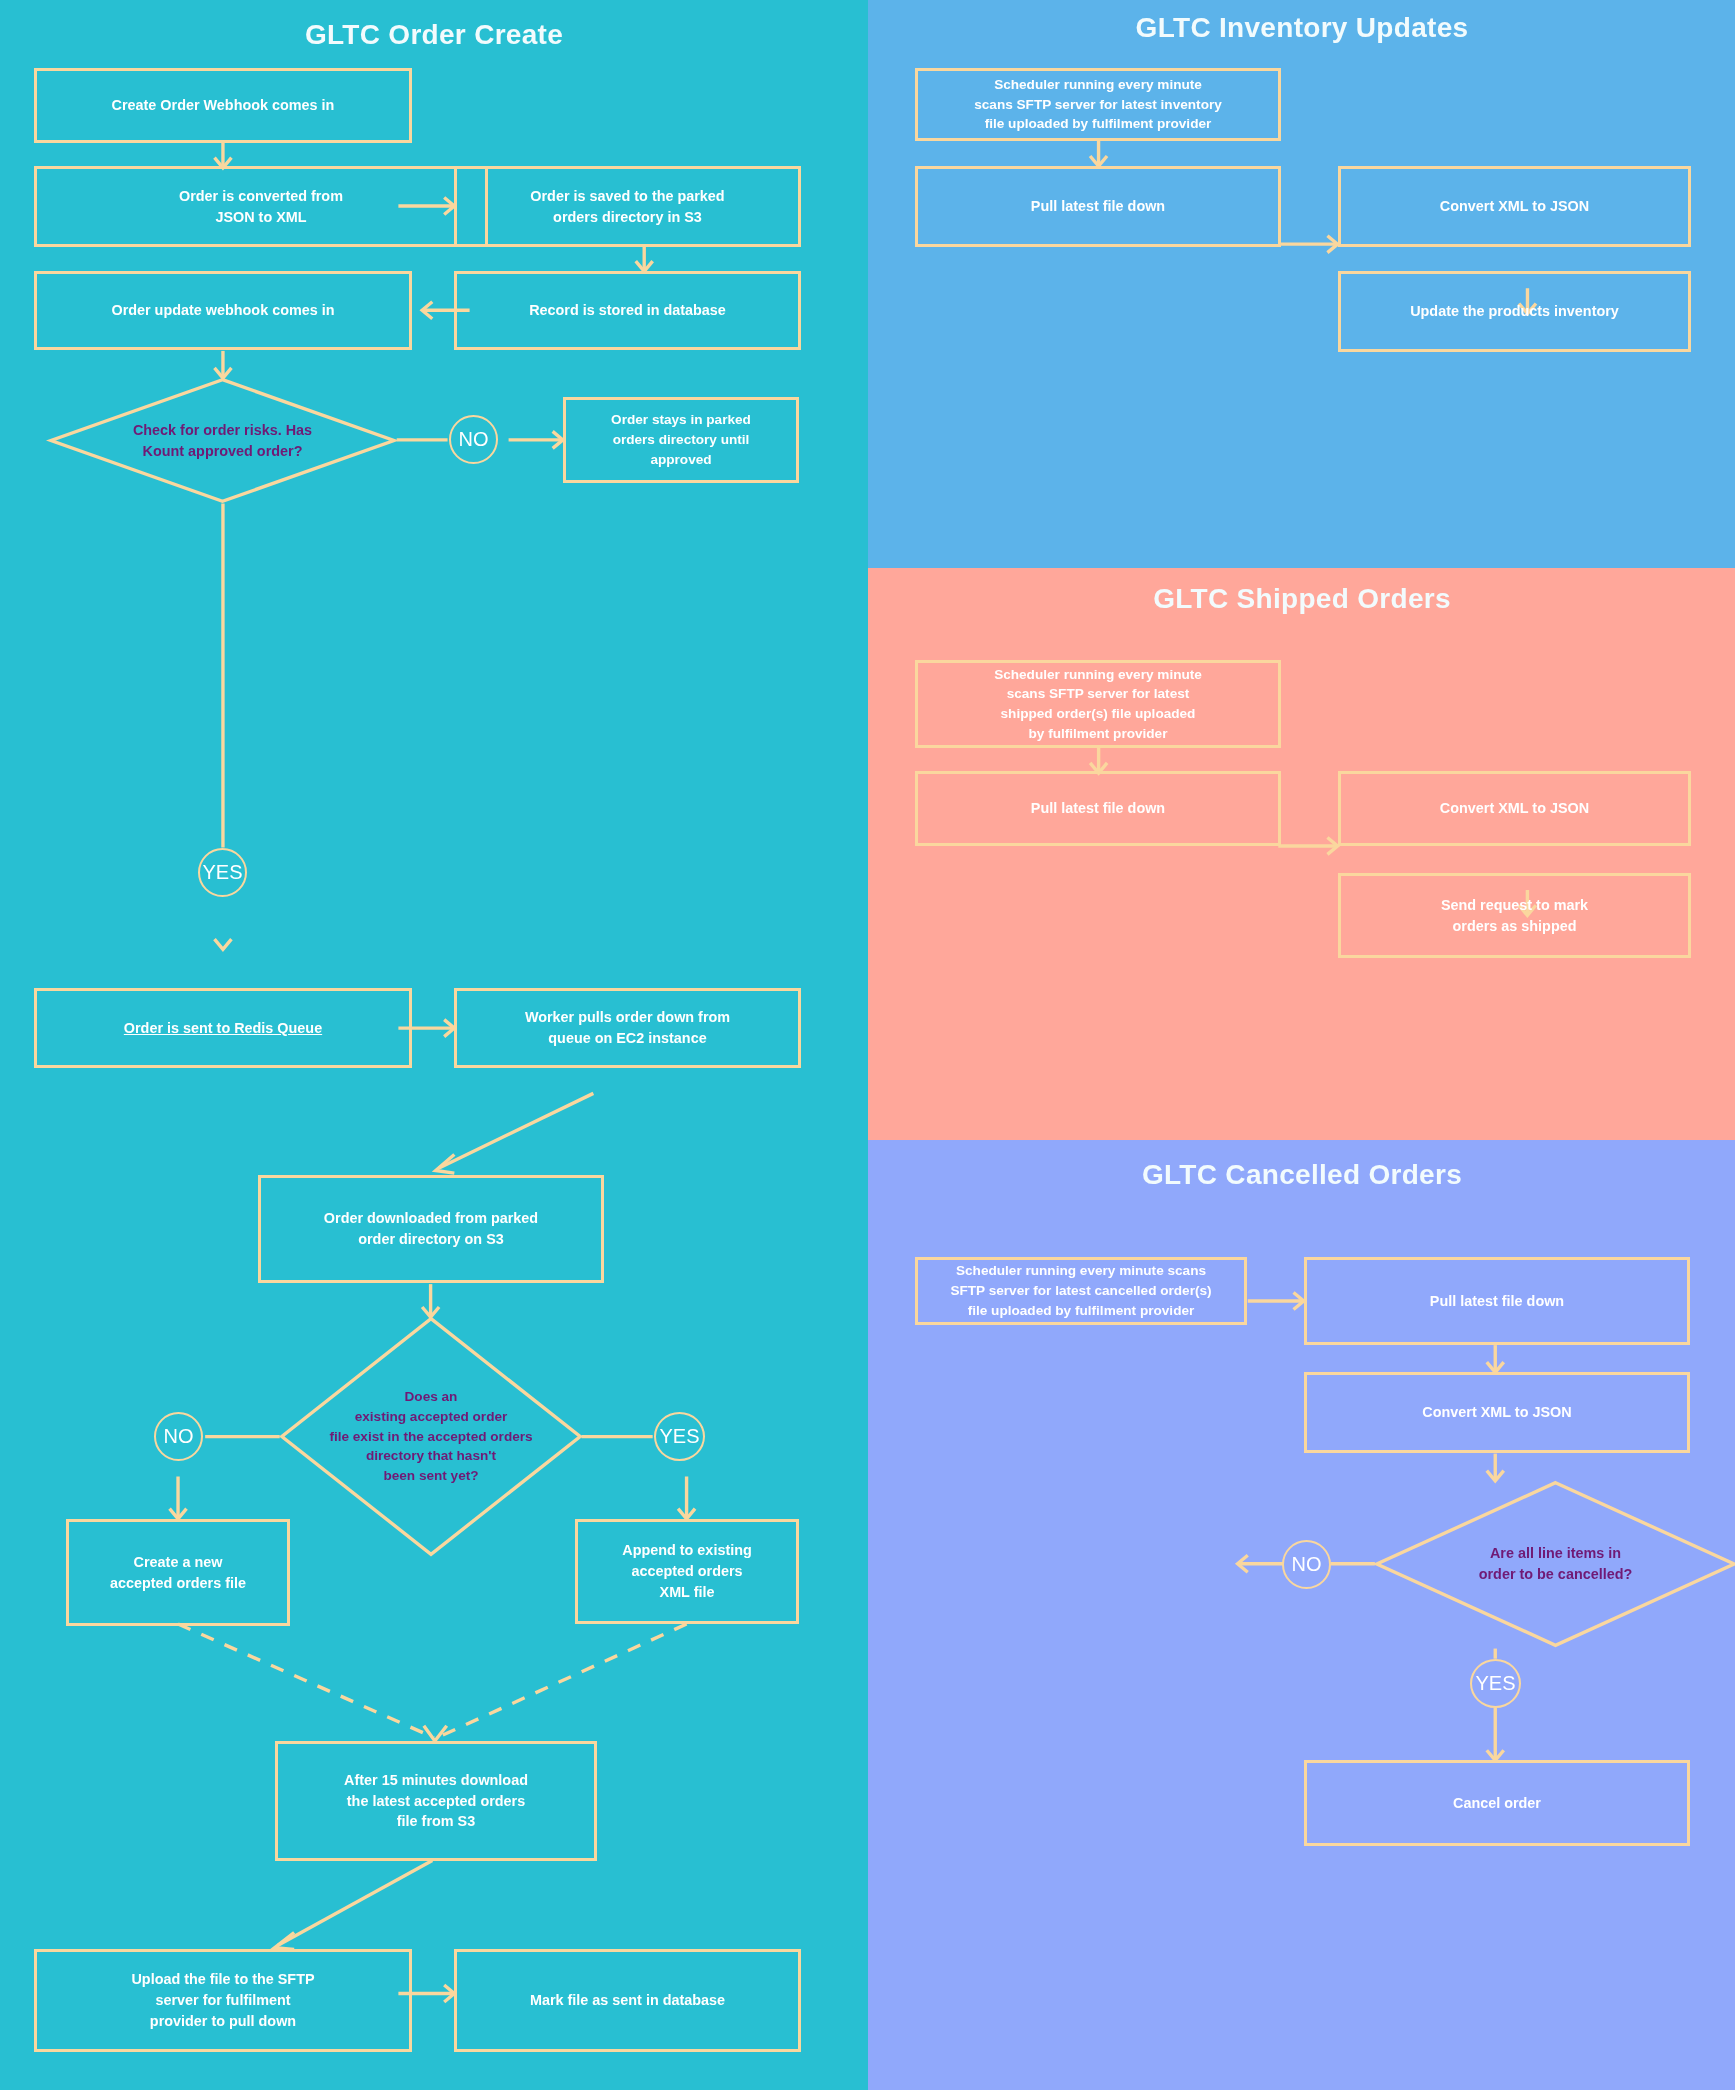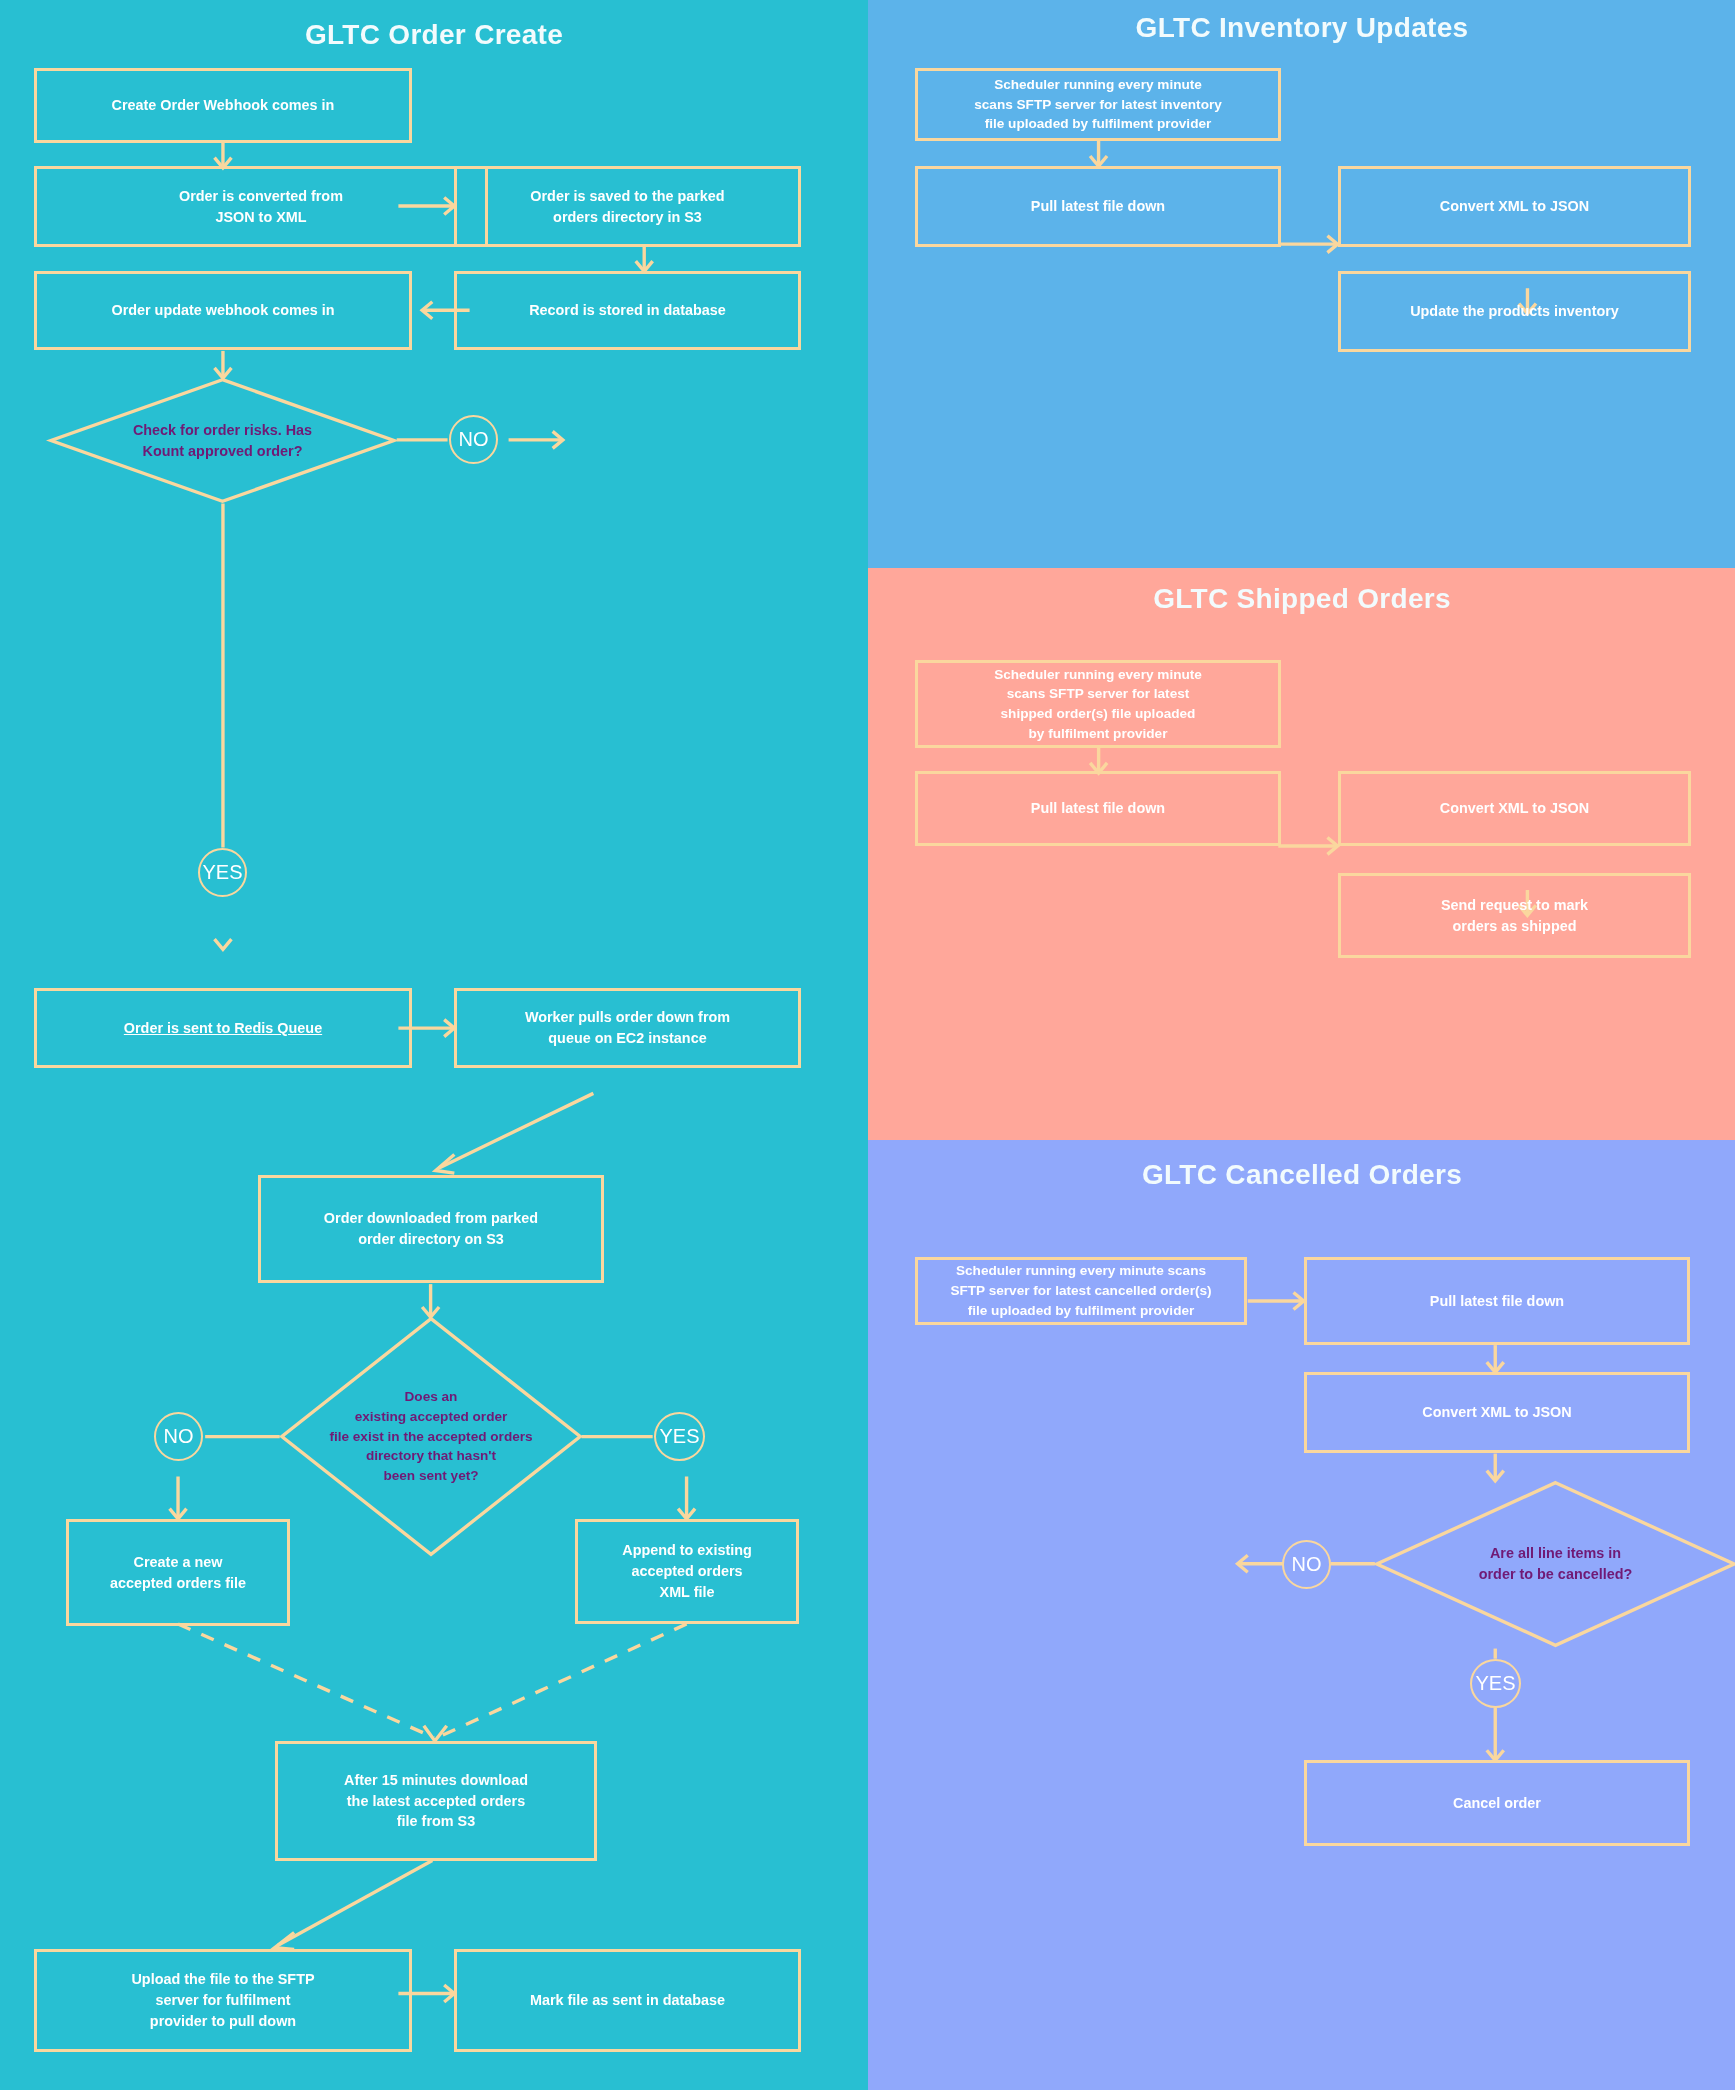--- a/index.html
+++ b/index.html
@@ -162,20 +162,25 @@
       <div class="diamond-label" style="white-space:pre-line;">
         <span>Check for order risks. Has
 Kount approved order?</span>
       </div>
     </div>
 
     <div class="bubble" style="left:449px;top:415px;width:49px;height:49px;">
       <span>NO</span>
     </div>
 
+    <div class="node" style="left:563px;top:397px;width:236px;height:86px;white-space:pre-line;font-size:13.6px;">
+      <span>Order stays in parked
+orders directory until
+approved</span>
+    </div>
 
     <div class="bubble" style="left:198px;top:848px;width:49px;height:49px;">
       <span>YES</span>
     </div>
 
     <div class="node" style="left:34px;top:988px;width:378px;height:80px;text-decoration:underline;">
       <span>Order is sent to Redis Queue</span>
     </div>
 
     <div class="node" style="left:454px;top:988px;width:347px;height:80px;white-space:pre-line;">

